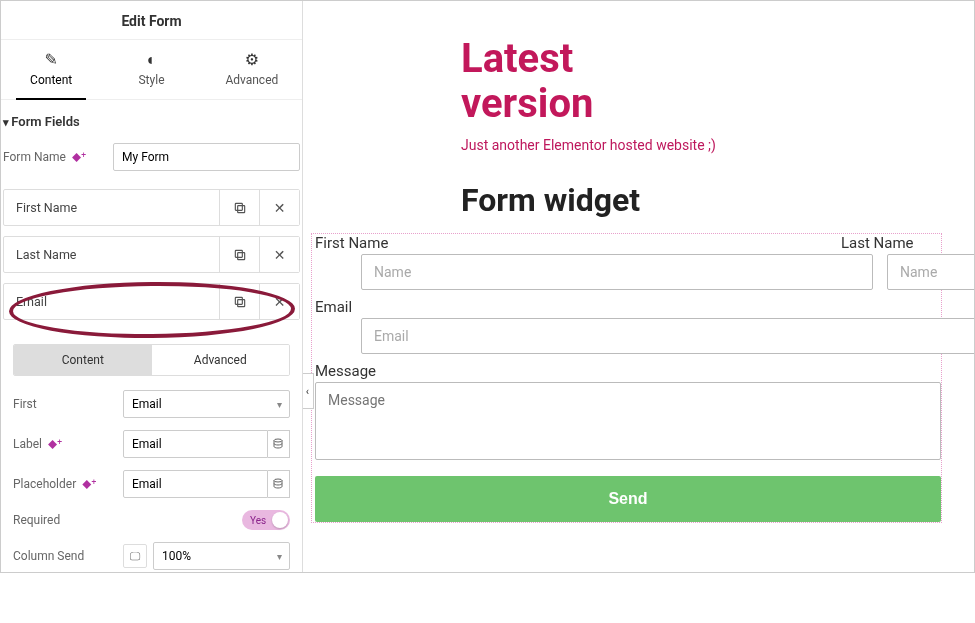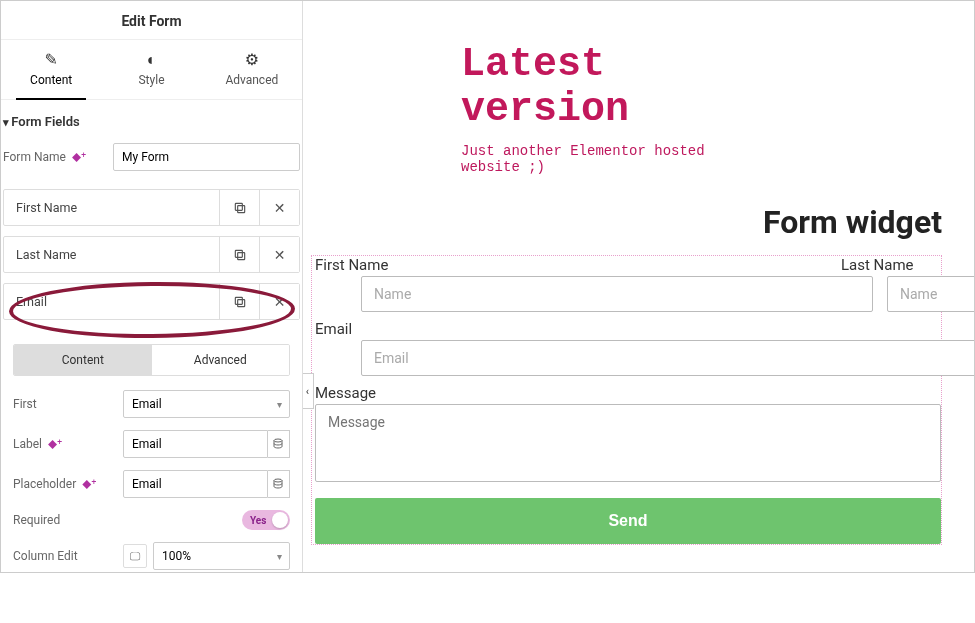--- a/index.html
+++ b/index.html
@@ -39,32 +39,32 @@
 .circle-annot { position: absolute; border: 4px solid #8a1a3a; border-radius: 50%; width: 286px; height: 56px; left: 6px; top: 93px; pointer-events: none; transform: rotate(-0.5deg); }
 
 .field-editor { border: 0; padding: 8px 0 0; }
 .subtabs { display: flex; border: 1px solid #ddd; border-radius: 2px; overflow: hidden; margin: 6px 10px 14px; }
 .subtab { flex: 1; text-align: center; padding: 8px 0; font-size: 12px; cursor: pointer; background: #fff; }
 .subtab.active { background: #ddd; }
 .editor-rows { padding: 0 10px; }
 
 .toggle { position: relative; width: 48px; height: 20px; border-radius: 12px; background: #e9b8e0; display: flex; align-items: center; cursor: pointer; }
 .toggle .knob { width: 16px; height: 16px; border-radius: 50%; background: #fff; position: absolute; right: 2px; top: 2px; box-shadow: 0 1px 2px rgba(0,0,0,0.2); }
-.toggle .tlabel { font-size: 10px; color: #8a228a; position: absolute; left: 8px; font-weight: 700; }
+.toggle .tlabel { font-size: 10px; color: #8a228a; position: absolute; left: 8px; font-weight: 400; }
 
 .resp-icon { width: 24px; height: 24px; display: inline-flex; align-items: center; justify-content: center; border: 1px solid #ddd; border-radius: 2px; font-size: 11px; color: #666; margin-right: 6px; }
 
 .preview { flex: 1; position: relative; padding: 18px 32px 0 18px; overflow: hidden; display: flex; flex-direction: column; }
 .collapse-handle { position: absolute; left: -1px; top: 372px; width: 12px; height: 36px; background: #fff; border: 1px solid #ccc; border-left: none; display: flex; align-items: center; justify-content: center; font-size: 11px; cursor: pointer; }
 
-.hero { margin-left: 140px; margin-top: 24px; font-family: Liberation Mono, monospace; }
+.hero { margin-left: 140px; margin-top: 18px; }
 .hero h1 { color: #c2185b; font-weight: 700; font-size: 40px; line-height: 1.12; }
 .hero p { color: #be185d; font-size: 14px; margin-top: 10px; max-width: 260px; }
 
-.form-title { font-size: 32px; font-weight: 700; margin: 28px 0 14px 140px; color: #222; text-align: right; }
+.form-title { font-size: 32px; font-weight: 700; margin: 28px 0 14px 140px; color: #222; }
 
 .form-area { border: 1px dotted #e8a0cc; padding: 0 0 0 3px; margin-left: -10px; display: flex; flex-direction: column; gap: 2px; }
 .form-row { display: flex; gap: 14px; }
 .form-col { flex: 1; display: flex; flex-direction: column; }
 .form-col.half2 { flex: 0 0 100px; }
 .flbl { font-size: 15px; color: #333; margin-bottom: 2px; }
 .pinput { width: 100%; padding: 9px 12px; border: 1px solid #bbb; border-radius: 2px; font-size: 14px; font-family: inherit; margin-left: 46px; }
 .pinput::placeholder { color: #aaa; }
 .ptextarea { width: 100%; padding: 9px 12px; border: 1px solid #bbb; border-radius: 2px; font-size: 14px; font-family: inherit; min-height: 78px; resize: none; }
 .send-btn { margin-top: 14px; width: 100%; padding: 14px; background: #6ec46e; border: none; color: #fff; font-size: 16px; font-weight: 600; cursor: pointer; border-radius: 2px; }
@@ -189,21 +189,21 @@
               <div class="row-label">Required</div>
               <div class="row-control" style="display:flex;justify-content:flex-end">
                 <div class="toggle">
                   <span class="tlabel">Yes</span>
                   <span class="knob"></span>
                 </div>
               </div>
             </div>
             <div class="row">
               <div class="row-label">
-                <span>Column Edit</span>
+                <span>Column Send</span>
               </div>
               <div class="row-control" style="display:flex;align-items:center">
                 <span class="resp-icon">🖵</span>
                 <div class="select-wrap" style="flex:1">
                   <input class="select-input" readonly="" value="100%" style="">
                 </div>
               </div>
             </div>
           </div>
         </div>

